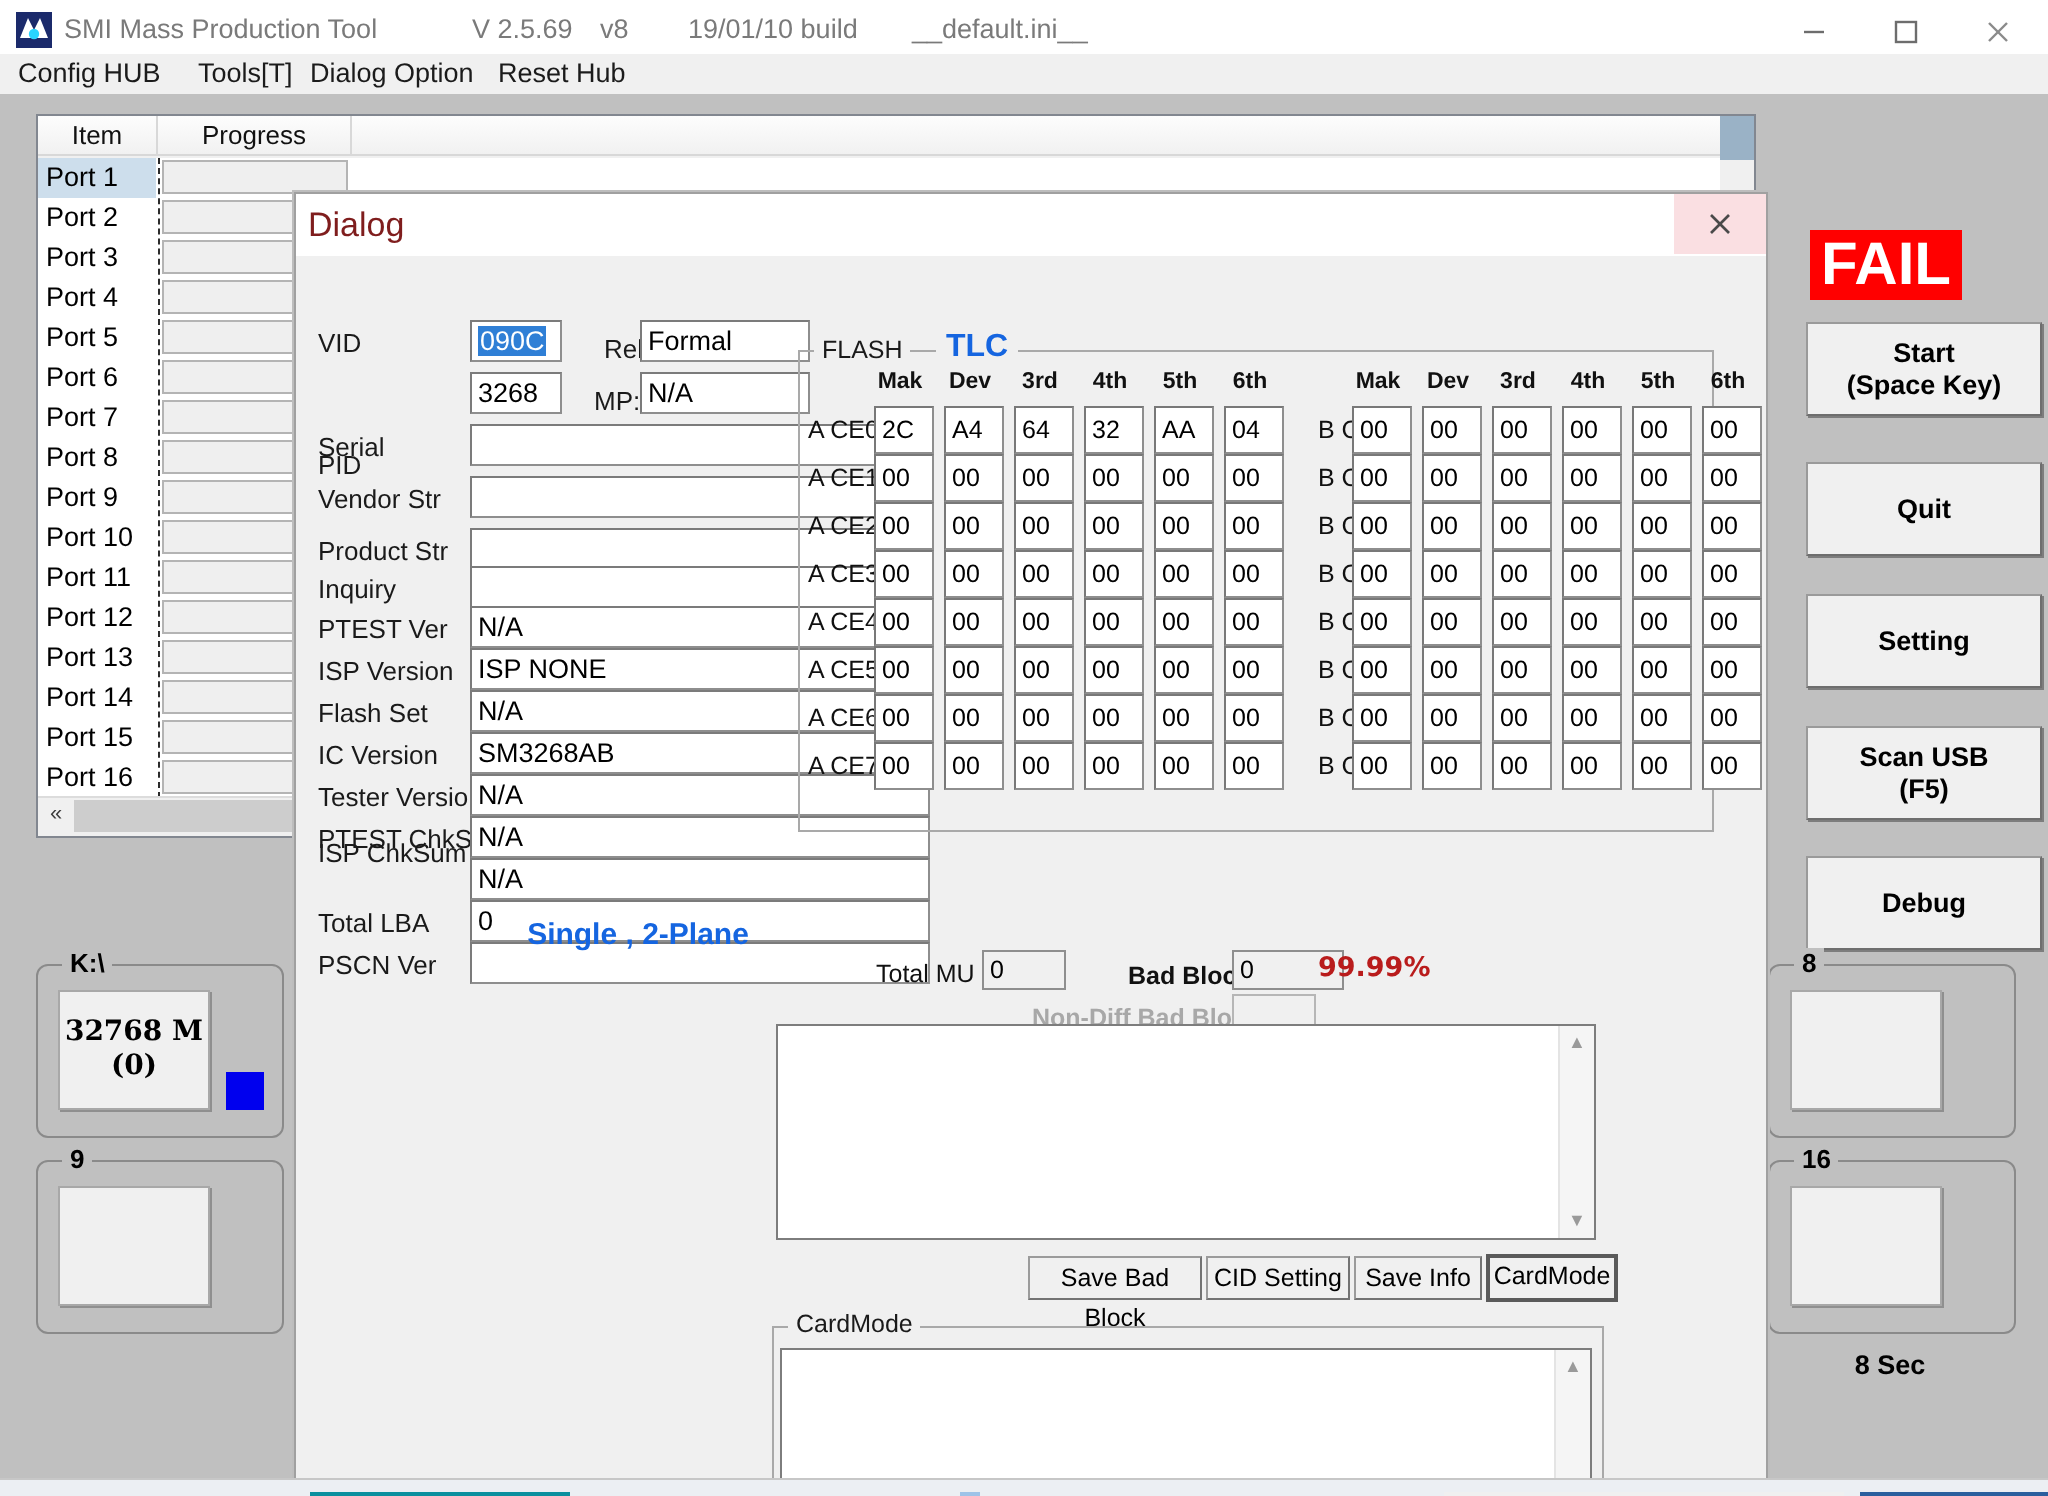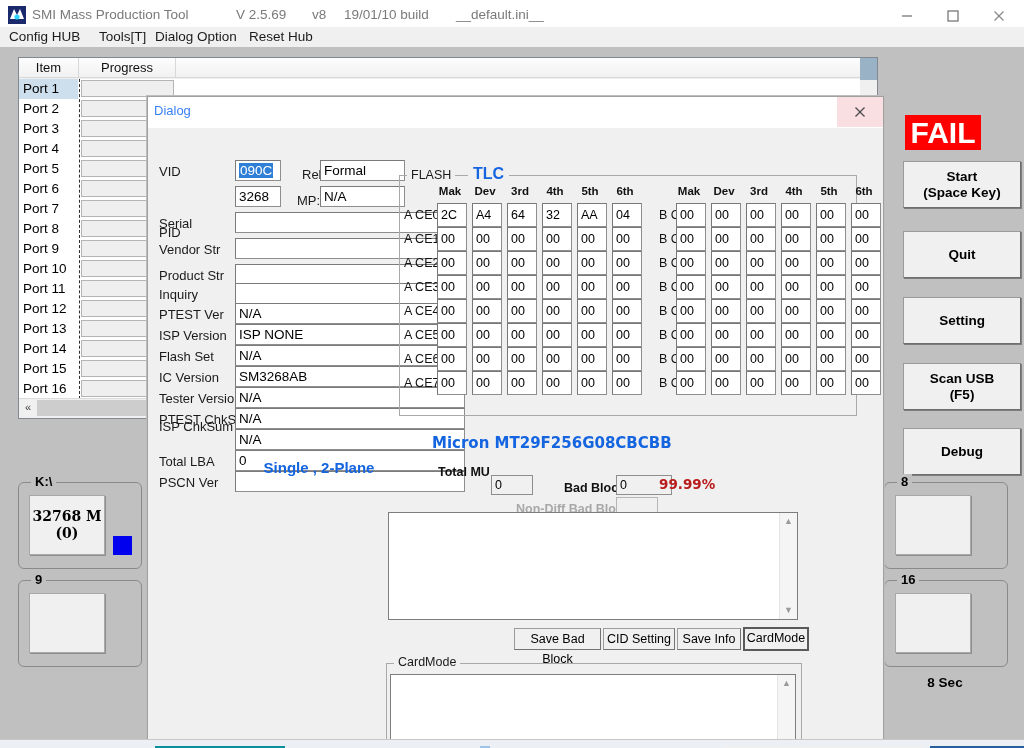--- a/index.html
+++ b/index.html
@@ -13,21 +13,21 @@
   
   #app{position:absolute;left:0;top:0;width:1024px;height:748px;background:#c0c0c0;}
 
   
   #titlebar{position:absolute;left:0;top:0;width:1024px;height:32px;background:#ffffff;
             border-bottom:1px solid #dcdcdc;}
   #title-icon{position:absolute;left:8px;top:6px;width:18px;height:18px;}
   .t-text{position:absolute;top:7px;font-size:13.5px;color:#7a7a7a;white-space:nowrap;}
   #t-app{left:32px;}
   #t-ver{left:236px;}
-  #t-v8{left:312px;}
+  #t-v8{left:300px;}
   #t-build{left:344px;}
   #t-ini{left:456px;}
   .wbtn{position:absolute;top:0;width:46px;height:31px;cursor:default;}
   #w-min{left:884px;}
   #w-max{left:930px;}
   #w-close{left:976px;}
   .wbtn svg{position:absolute;left:50%;top:50%;transform:translate(-50%,-50%);}
 
   
   #menubar{position:absolute;left:0;top:27px;width:1024px;height:20px;background:#f0f0f0;}
@@ -93,21 +93,21 @@
   #g-9{left:18px;top:533px;}
   #g-8{left:884px;top:435px;}
   #g-16{left:884px;top:533px;}
   #sec-label{position:absolute;left:884px;top:628px;width:122px;text-align:center;
              font-size:13.5px;font-weight:bold;color:#000;}
 
   
   #dialog{position:absolute;left:147px;top:49px;width:735px;height:648px;
           background:#f0f0f0;border:1px solid #a0a0a0;box-shadow:0 0 0 1px #bdbdbd;}
   #dlg-title{position:absolute;left:0;top:0;width:100%;height:31px;background:#ffffff;}
-  #dlg-title-text{position:absolute;left:6px;top:6px;font-size:13px;color:#3b82f6;}
+  #dlg-title-text{position:absolute;left:6px;top:6px;font-size:17px;color:#7f1d1d;}
   #dlg-close{position:absolute;right:0;top:0;width:46px;height:30px;background:#fadfe2;cursor:default;}
   #dlg-close svg{position:absolute;left:50%;top:50%;transform:translate(-50%,-50%);}
   #dlg-body{position:absolute;left:0;top:31px;width:735px;height:617px;background:#f0f0f0;}
 
   
   .flabel{position:absolute;font-size:13px;color:#1a1a1a;white-space:nowrap;cursor:default;}
   .finput{position:absolute;background:#ffffff;border:1px solid #8e8e8e;border-top-color:#7b7b7b;
           border-left-color:#7b7b7b;box-sizing:border-box;font-size:13.5px;color:#000;
           padding-left:3px;line-height:19px;height:21px;white-space:nowrap;overflow:hidden;}
   .hl{background:#2f7fd6;color:#ffffff;padding:0 1px;}
@@ -125,21 +125,21 @@
            font-size:16px;font-weight:bold;color:#1565e0;}
   .colhdr{position:absolute;font-size:11.5px;font-weight:bold;color:#111;text-align:center;width:28px;cursor:default;}
   .cerow{position:absolute;font-size:12.5px;color:#111;white-space:nowrap;cursor:default;}
   .cell{position:absolute;width:30px;height:24px;background:#ffffff;border:1px solid #8e8e8e;
         border-top-color:#787878;border-left-color:#787878;box-sizing:border-box;
         font-size:12.5px;color:#000;padding-left:3px;line-height:22px;}
 
   
   #micron{position:absolute;left:284px;top:306px;font-size:15px;font-weight:bold;color:#1565e0;
           font-family:"DejaVu Sans", sans-serif;}
-  #lbl-totalmu{position:absolute;left:290px;top:337px;font-size:12.5px;font-weight:bold;color:#111;}
+  #lbl-totalmu{position:absolute;left:290px;top:352px;font-size:12.5px;font-weight:normal;color:#111;}
   #in-totalmu{position:absolute;left:343px;top:347px;width:42px;height:20px;background:#f0f0f0;
               border:1px solid #8e8e8e;box-sizing:border-box;font-size:12.5px;padding-left:3px;line-height:18px;}
   #lbl-badblock{position:absolute;left:416px;top:353px;font-size:12.5px;font-weight:bold;color:#111;}
   #in-badblock{position:absolute;left:468px;top:347px;width:56px;height:20px;background:#f0f0f0;
                border:1px solid #8e8e8e;box-sizing:border-box;font-size:12.5px;padding-left:3px;line-height:18px;}
   #pct{position:absolute;left:511px;top:348px;font-size:13.5px;font-weight:bold;color:#1c1cd8;
        font-family:"DejaVu Sans", sans-serif;}
   #lbl-nondiff{position:absolute;left:368px;top:374px;font-size:12.5px;font-weight:bold;color:#a8a8a8;}
   #in-nondiff{position:absolute;left:468px;top:369px;width:42px;height:19px;background:#f0f0f0;
               border:1px solid #b6b6b6;box-sizing:border-box;}
@@ -537,21 +537,20 @@
             <div class="cell" style="left: 703px; top: 219px;">00</div>
             <span class="cerow" style="left: 511px; top: 248px;">B CE7</span>
             <div class="cell" style="left: 528px; top: 243px;">00</div>
             <div class="cell" style="left: 563px; top: 243px;">00</div>
             <div class="cell" style="left: 598px; top: 243px;">00</div>
             <div class="cell" style="left: 633px; top: 243px;">00</div>
             <div class="cell" style="left: 668px; top: 243px;">00</div>
             <div class="cell" style="left: 703px; top: 243px;">00</div>
           </div>
 
-        <div id="micron">Micron MT29F256G08CBCBB</div>
 
         <span id="lbl-totalmu">Total MU</span>
         <div id="in-totalmu">0</div>
         <span id="lbl-badblock">Bad Block</span>
         <div id="in-badblock">0</div>
         <span id="pct" style="color: #b91c1c;">99.99%</span>
         <span id="lbl-nondiff">Non-Diff Bad Block</span>
         <div id="in-nondiff"></div>
 
         <div id="logbox">

